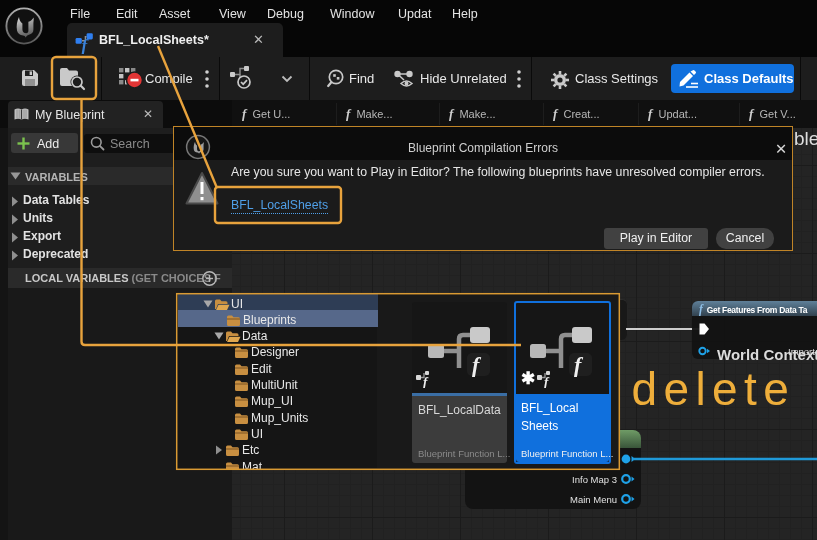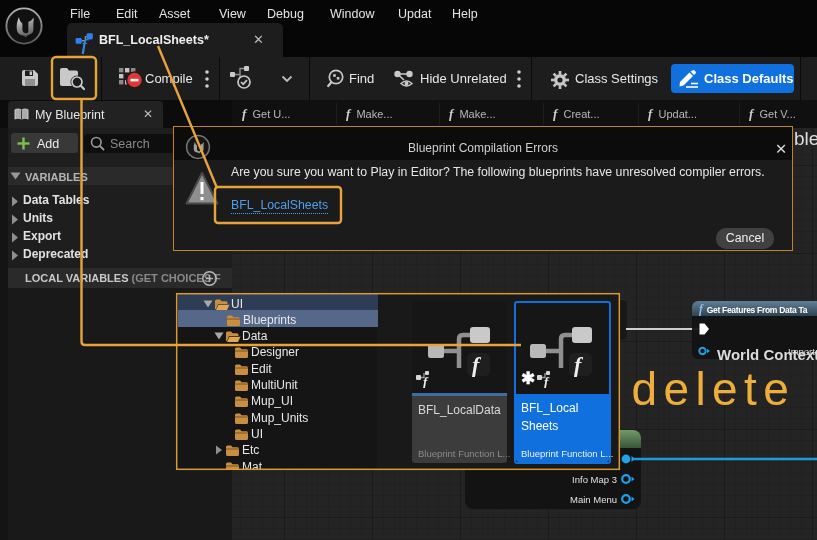--- a/index.html
+++ b/index.html
@@ -287,20 +287,21 @@
       </g>
   </svg>
 
   <svg class="abs" width="36" height="38" style="left:184px;top:170px;">
     <path d="M18 3 L33.5 33.5 L2.5 33.5 Z" fill="#8f8f8f" stroke="#4a4a4a" stroke-width="2" stroke-linejoin="round"></path>
     <rect x="16.5" y="12" width="3" height="12" fill="#fff"></rect>
     <rect x="16.5" y="27" width="3" height="3.2" fill="#fff"></rect>
   </svg>
   <div class="abs txt" style="left:231px;top:165px;color:#e6e6e6;font-size:12.3px;">Are you sure you want to Play in Editor? The following blueprints have unresolved compiler errors.</div>
   <div class="abs txt" style="left:231px;top:198px;color:#4f9fe8;font-size:12.3px;border-bottom:1px dotted #4f9fe8;padding-bottom:1px;">BFL_LocalSheets</div>
+  <div class="abs" style="left:604px;top:228px;width:104px;height:21px;background:#414141;border-radius:3px;color:#efefef;font-size:12.3px;text-align:center;line-height:21px;">Play in Editor</div>
   <div class="abs" style="left:716px;top:228px;width:58px;height:21px;background:#414141;border-radius:10px;color:#efefef;font-size:12.3px;text-align:center;line-height:21px;">Cancel</div>
 
   <div class="abs" id="popup" style="left:176px;top:293px;width:444px;height:177px;background:#151515;"></div>
   <div class="abs" style="left:377px;top:295px;width:241px;height:173px;background:#191919;"></div>
   <div class="abs" id="tree" style="left:176px;top:293px;width:444px;height:177px;overflow:hidden;">
       <div class="abs" style="left:1.5px;top:1px;width:200px;height:16.3px;background:#2e3d55;"></div>
       <svg class="abs" width="10" height="8" style="left:27px;top:6.5px;">
         <path d="M0.5 0.5 L9.5 0.5 L5 7.5 Z" fill="#a8a8a8"></path>
       </svg>
       <svg class="abs" width="16" height="13" style="left:38px;top:4.5px;">

